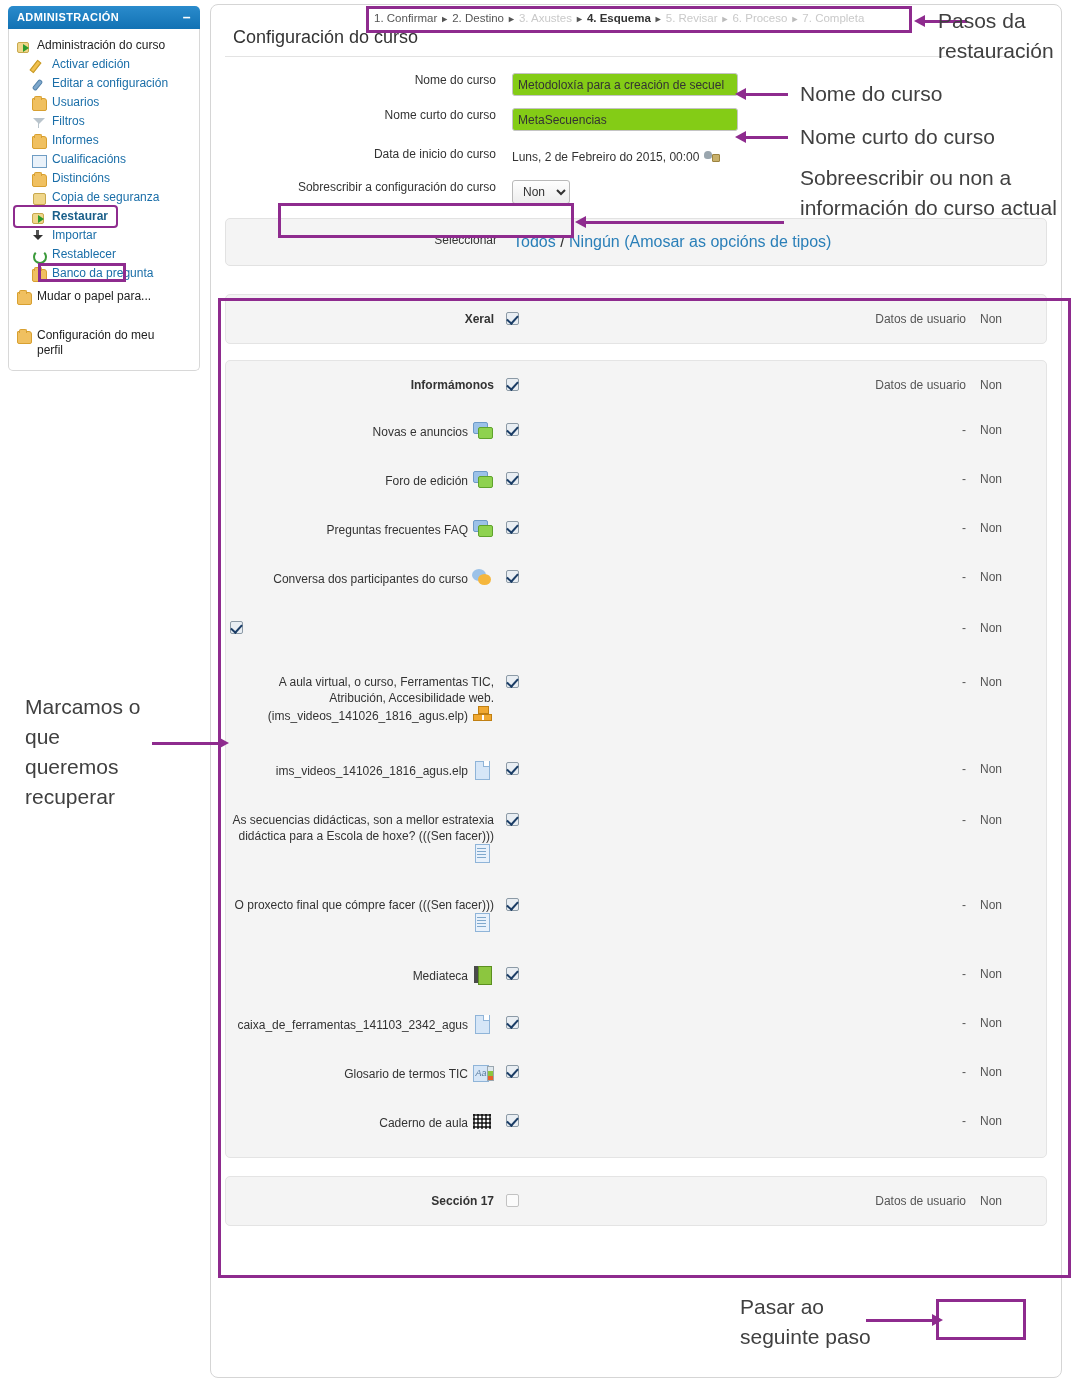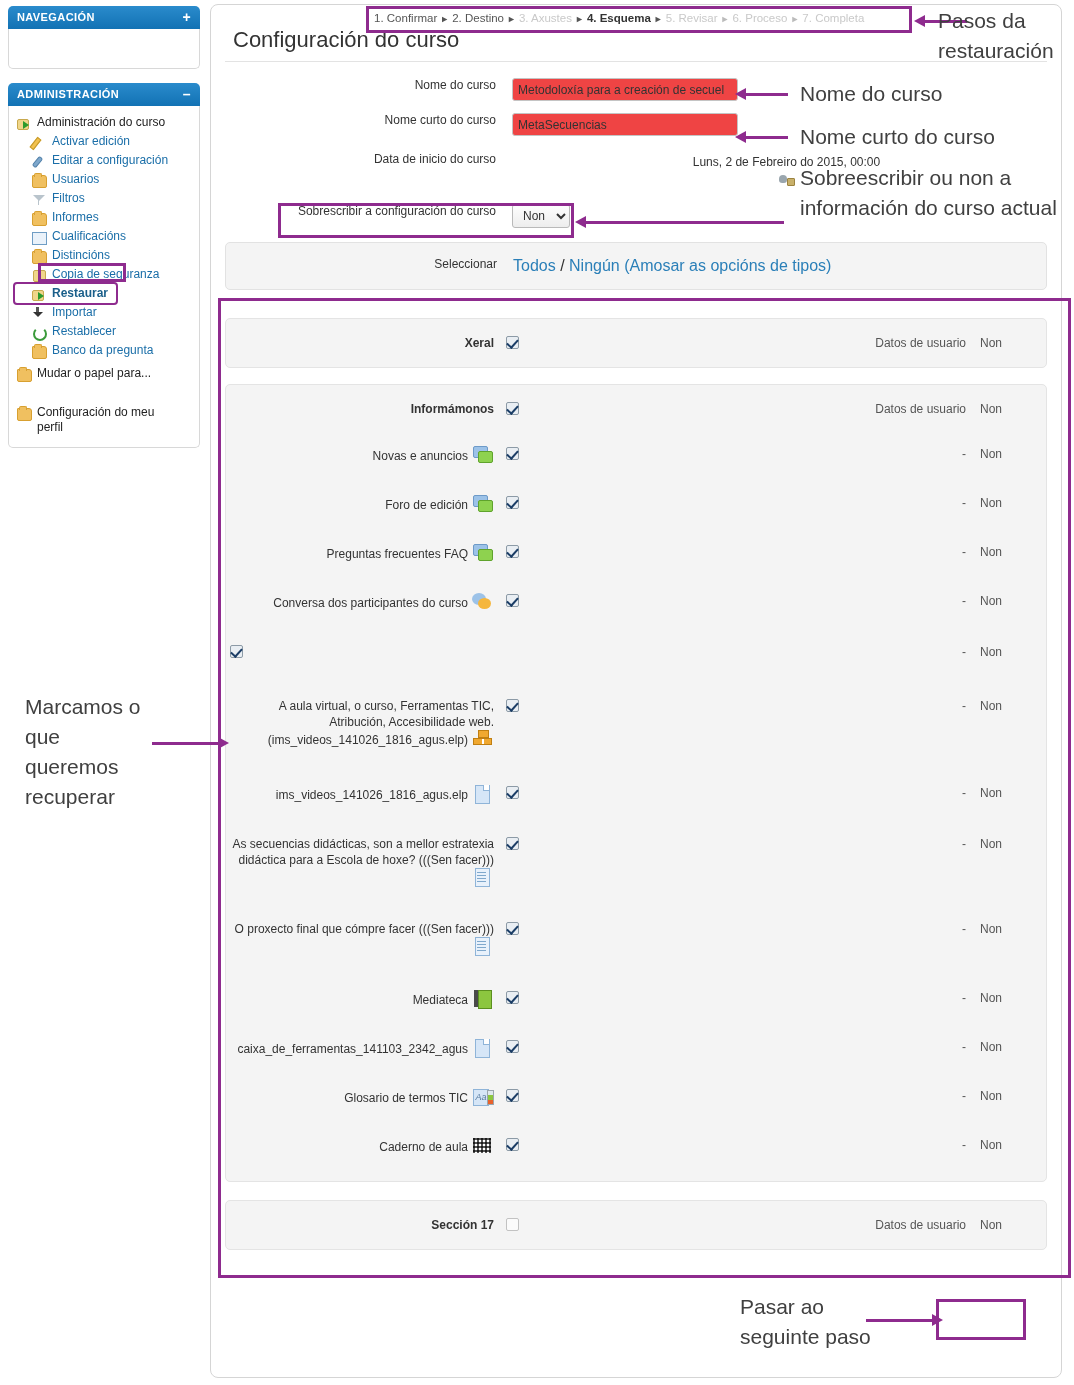--- a/index.html
+++ b/index.html
@@ -72,44 +72,44 @@
     border-top:5px solid #333;border-left:5px solid transparent;border-right:5px solid transparent;}
   .ic-reset{height:13px;margin-top:1px;position:relative;}
   .ic-reset:before{content:"";position:absolute;left:1px;top:1px;width:10px;height:10px;
     border:2px solid #3a9a3a;border-radius:50%;border-top-color:transparent;}
 
   
   .main{
     position:absolute;left:210px;top:4px;width:852px;height:1374px;
     background:#fff;border:1px solid #d5d5d5;border-radius:8px;box-sizing:border-box;
   }
-  .page-title{font-size:22px;color:#333;padding:22px 0 8px 22px;font-weight:normal;}
+  .page-title{font-size:18px;color:#333;padding:22px 0 8px 22px;font-weight:normal;}
   .title-rule{border-bottom:1px solid #e3e3e3;margin:0 14px;}
 
   
   .steps{
     position:absolute;left:368px;top:8px;width:540px;
     font-size:11.5px;color:#999;white-space:nowrap;
     padding:4px 6px;box-sizing:border-box;z-index:5;background:transparent;
   }
   .steps .s{color:#c9c9c9;}
   .steps .s.done{color:#555;}
   .steps .s.cur{color:#333;font-weight:bold;}
   .steps .arw{color:#555;font-size:9px;margin:0 3px;}
   .steps .arw.dim{color:#bbb;}
 
   
   .frow{display:flex;align-items:flex-start;padding:6px 0;}
   .flabel{width:285px;text-align:right;padding-right:16px;font-size:12px;color:#333;}
   .fval{flex:1;}
   input.txt{
     width:214px;height:21px;border:1px solid #c4c4c4;border-radius:3px;
-    padding:0 5px;font-size:12px;font-family:"Liberation Sans",sans-serif;color:#333;background:#ef4444;
-  }
-  .plaintext{font-size:12px;color:#333;padding-top:3px;display:flex;align-items:center;gap:5px;flex-direction:column;}
+    padding:0 5px;font-size:12px;font-family:"Liberation Sans",sans-serif;color:#333;background:#84cc16;
+  }
+  .plaintext{font-size:12px;color:#333;padding-top:3px;display:flex;align-items:center;gap:5px;}
   .ic-userlock{display:inline-block;width:16px;height:14px;position:relative;}
   .ic-userlock:before{content:"";position:absolute;left:0;top:1px;width:8px;height:8px;border-radius:50% 50% 40% 40%;background:#9aa6ae;}
   .ic-userlock:after{content:"";position:absolute;left:8px;top:4px;width:6px;height:6px;background:#c8b06a;border:1px solid #9c8340;border-radius:1px;}
 
   select.sel{
     height:24px;width:58px;font-size:12px;border:1px solid #b9b9b9;border-radius:3px;
     background:linear-gradient(#fefefe,#ededed);padding-left:6px;
     font-family:"Liberation Sans",sans-serif;color:#333;
   }
 
@@ -189,27 +189,20 @@
   .arrow .head{position:absolute;width:0;height:0;top:-5px;
     border-top:6.5px solid transparent;border-bottom:6.5px solid transparent;}
   .arrow.left .head{border-right:11px solid #8e2b8e;left:-11px;}
   .arrow.right .head{border-left:11px solid #8e2b8e;right:-11px;}
 </style>
 </head>
 <body>
 
 <div class="sidebar">
 
-  <div class="block">
-    <div class="block-head">
-      <span>NAVEGACIÓN</span>
-      <span class="tgl">+</span>
-    </div>
-    <div class="block-body nav-empty"></div>
-  </div>
 
   <div class="block">
     <div class="block-head">
       <span>ADMINISTRACIÓN</span>
       <span class="tgl">–</span>
     </div>
     <div class="block-body">
 
       <div class="nitem l1 root">
         <span class="nicon">

